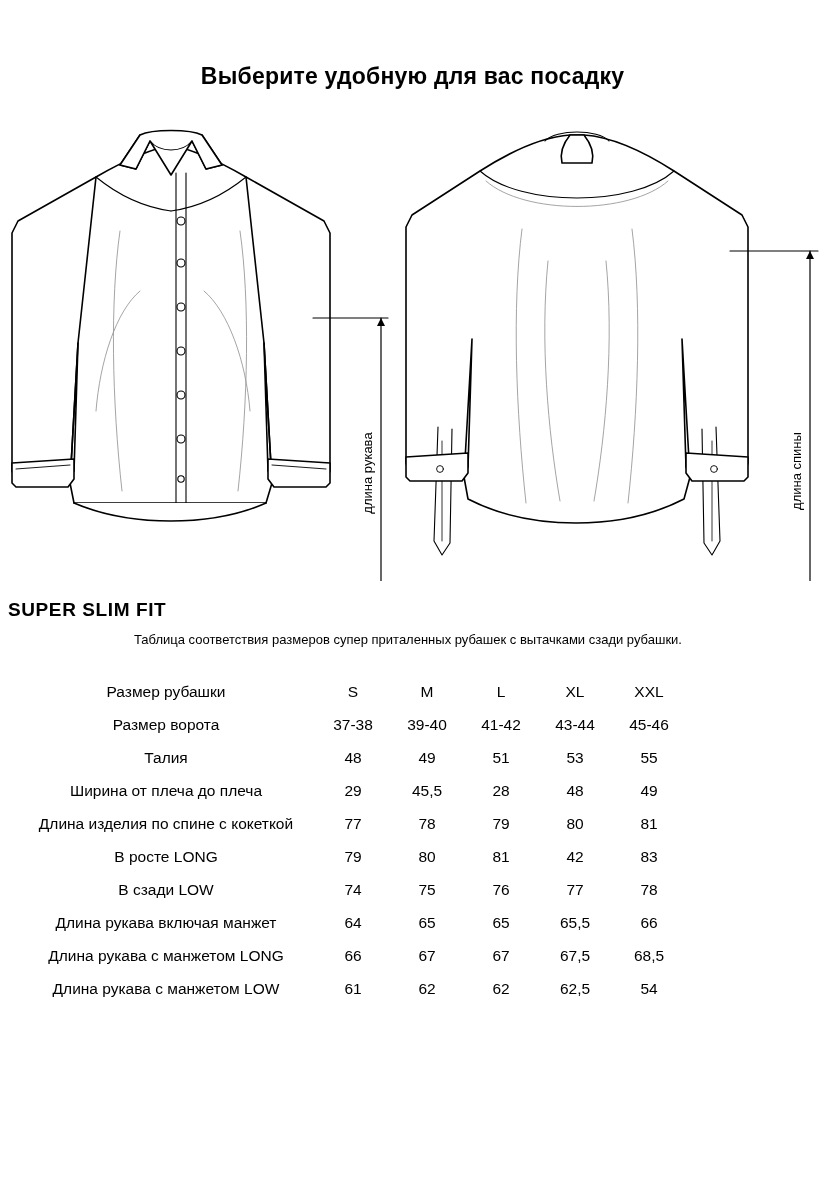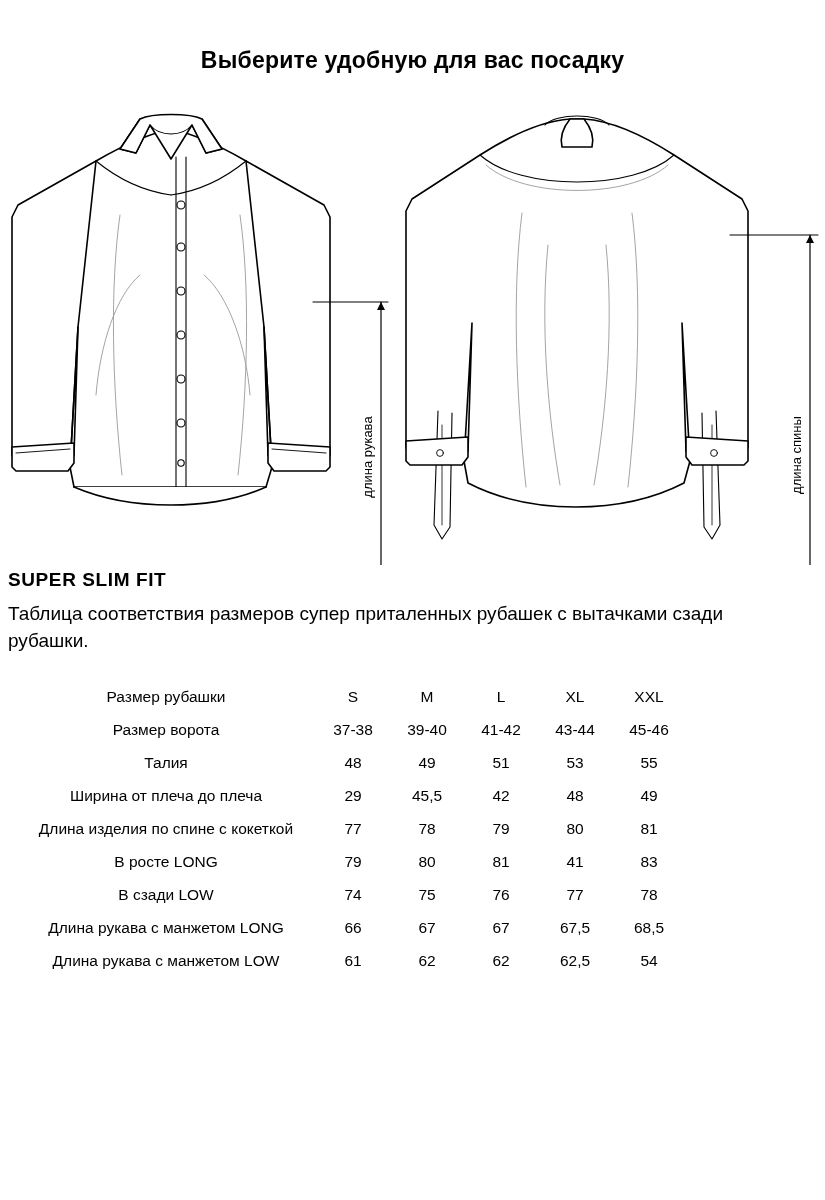--- a/index.html
+++ b/index.html
@@ -19,46 +19,47 @@
     width: 825px;
     height: 1200px;
     position: relative;
     box-sizing: border-box;
   }
   .title {
     text-align: center;
     font-size: 23px;
     font-weight: bold;
     letter-spacing: 0.2px;
-    padding-top: 48px;
+    padding-top: 64px;
     line-height: 1.1;
   }
   .figure-area {
     position: relative;
     width: 825px;
     height: 470px;
     margin-top: 22px;
   }
   .figure-area svg {
     display: block;
   }
   .fit-block {
     padding: 0 8px 0 8px;
-    margin-top: 4px;
+    margin-top: 18px;
   }
   .fit-name {
     font-size: 19px;
     font-weight: bold;
     letter-spacing: 0.6px;
     margin-bottom: 10px;
   }
   .fit-desc {
-    font-size: 19px;
+    font-size: 13px;
     line-height: 1.42;
     max-width: 800px;
+    text-align: center;
   }
   table.sizes {
     border-collapse: collapse;
     margin-top: 26px;
     width: 672px;
     table-layout: fixed;
   }
   table.sizes td, table.sizes th {
     font-size: 15.5px;
     font-weight: normal;
@@ -260,49 +261,57 @@
           <td>48</td>
           <td>49</td>
           <td>51</td>
           <td>53</td>
           <td>55</td>
         </tr>
         <tr>
           <td class="rowlabel">Ширина от плеча до плеча</td>
           <td>29</td>
           <td>45,5</td>
-          <td>42</td>
+          <td>28</td>
           <td>48</td>
           <td>49</td>
         </tr>
         <tr>
           <td class="rowlabel">Длина изделия по спине с кокеткой</td>
           <td>77</td>
           <td>78</td>
           <td>79</td>
           <td>80</td>
           <td>81</td>
         </tr>
         <tr>
           <td class="rowlabel">В росте LONG</td>
           <td>79</td>
           <td>80</td>
           <td>81</td>
-          <td>41</td>
+          <td>42</td>
           <td>83</td>
         </tr>
         <tr>
           <td class="rowlabel">В сзади LOW</td>
           <td>74</td>
           <td>75</td>
           <td>76</td>
           <td>77</td>
           <td>78</td>
         </tr>
         <tr>
+          <td class="rowlabel">Длина рукава включая манжет</td>
+          <td>64</td>
+          <td>65</td>
+          <td>65</td>
+          <td>65,5</td>
+          <td>66</td>
+        </tr>
+        <tr>
           <td class="rowlabel">Длина рукава с манжетом LONG</td>
           <td>66</td>
           <td>67</td>
           <td>67</td>
           <td>67,5</td>
           <td>68,5</td>
         </tr>
         <tr>
           <td class="rowlabel">Длина рукава с манжетом LOW</td>
           <td>61</td>

